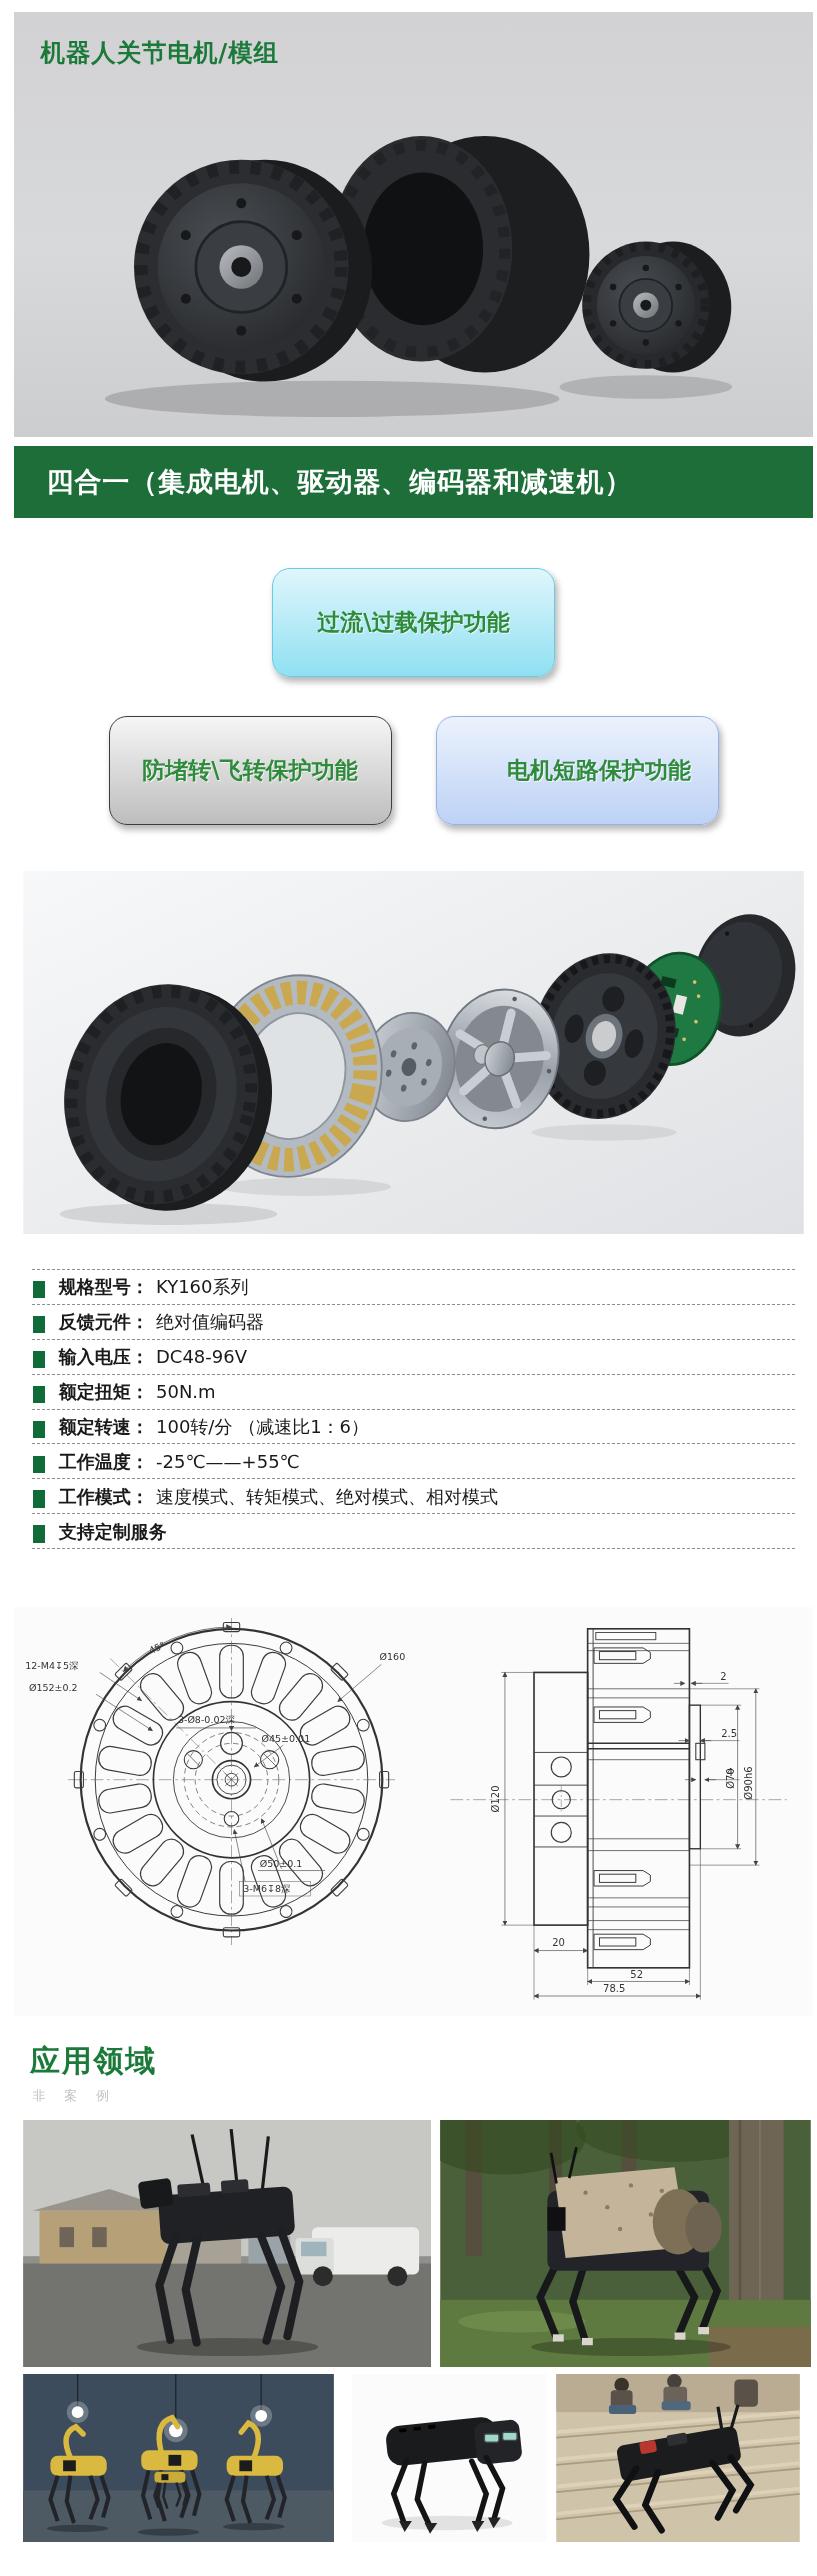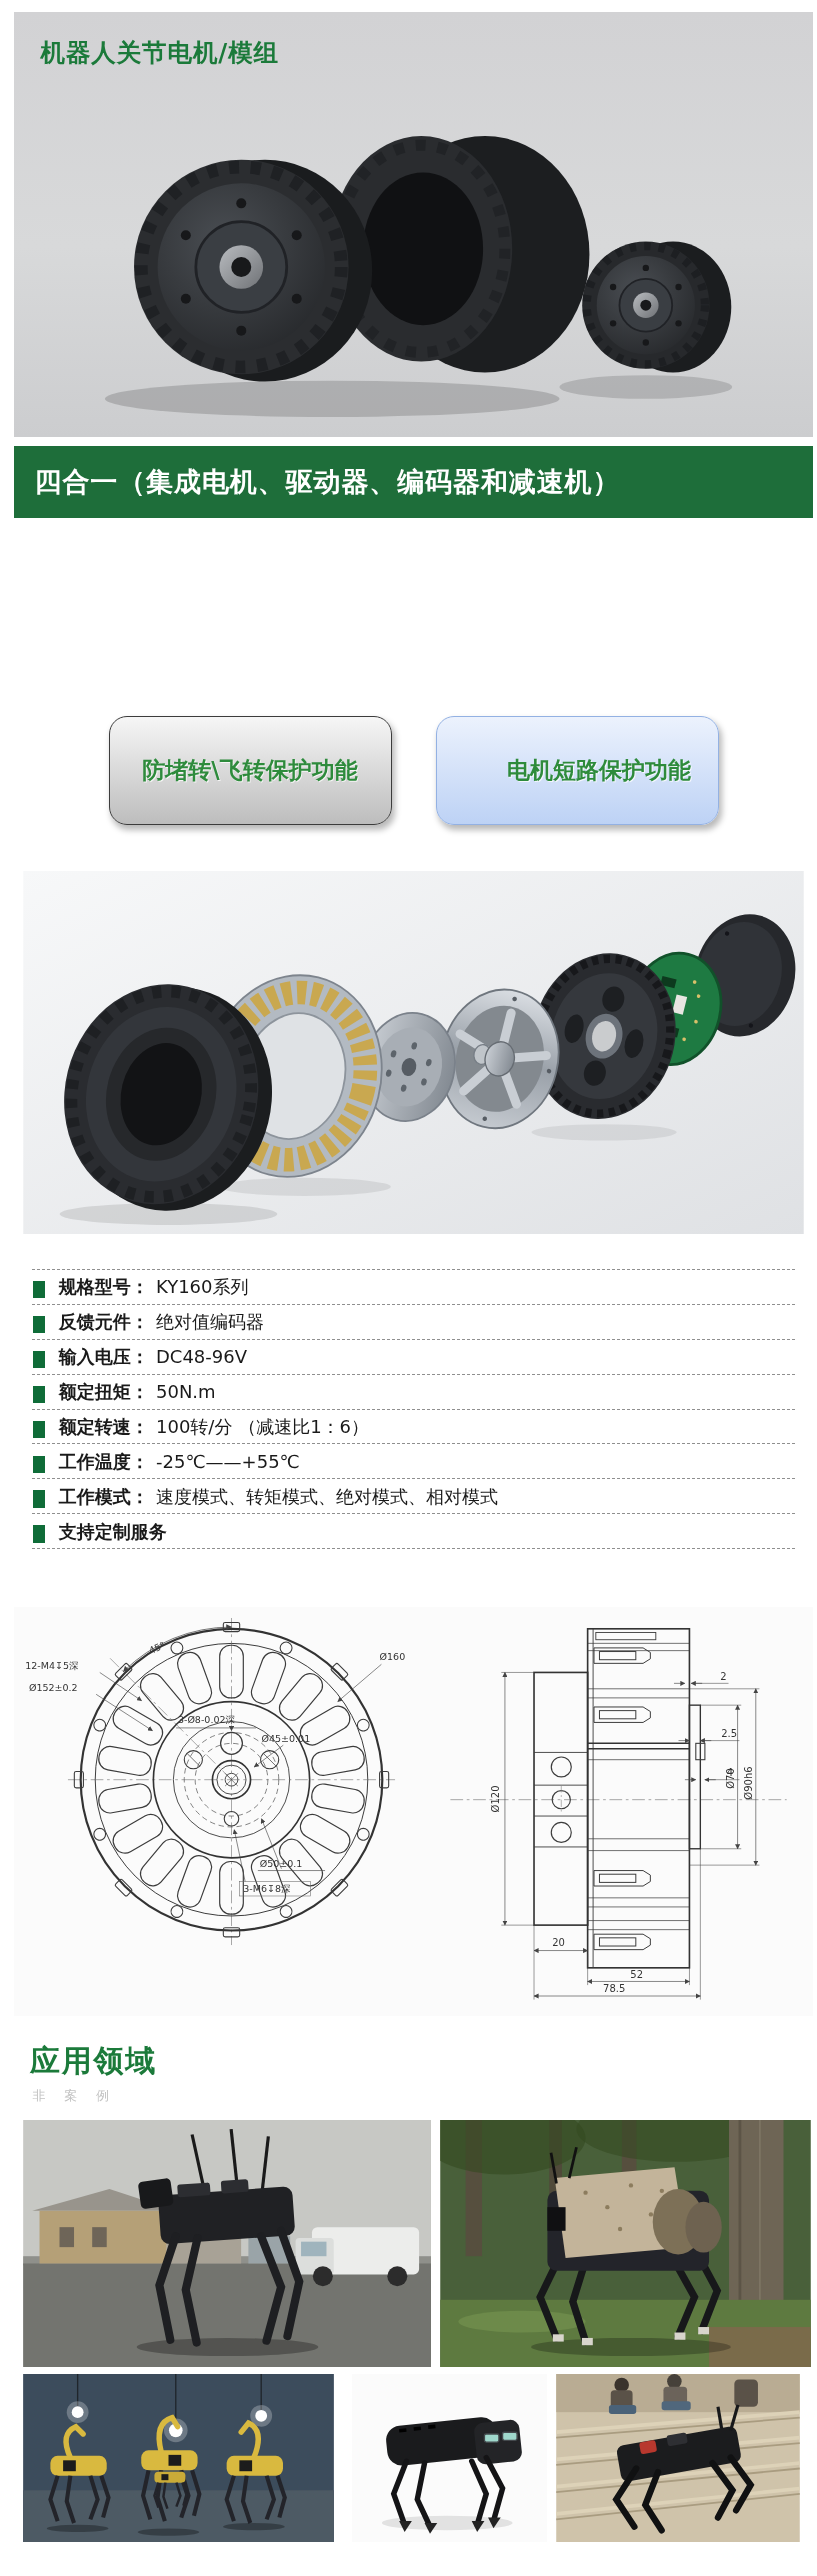--- a/index.html
+++ b/index.html
@@ -7,21 +7,21 @@
   .page{position:relative;width:808px;height:2576px;background:#fff;overflow:hidden;margin:3px auto;}
   .abs{position:absolute;}
 
   
   .hero{left:9px;top:9px;width:800px;height:425px;background:linear-gradient(#d2d2d4 0%,#d8d9da 55%,#cccdcf 100%);}
   .hero-title{position:absolute;left:27px;top:23.6px;font-size:24.5px;font-weight:bold;color:#1b7a3a;letter-spacing:0.9px;}
   .hero-art{position:absolute;left:0;top:64px;display:block;}
 
   
   .banner{left:9px;top:443px;width:800px;height:72px;background:#1e6e3a;color:#ffffff;
-          display:flex;align-items:center;box-sizing:border-box;padding-left:21px;
+          display:flex;align-items:center;box-sizing:border-box;padding-left:33px;
           font-size:27px;font-weight:bold;letter-spacing:0.9px;}
 
   
   .feat-row{left:0;width:818px;display:flex;justify-content:center;gap:44px;}
   .feat-row.r1{top:565px;}
   .feat-row.r2{top:713px;}
   .feat{width:283px;height:109px;border-radius:18px;display:flex;align-items:center;justify-content:center;
         font-size:23px;font-weight:bold;color:#2e8b3c;text-shadow:0.9px 0.9px 0 rgba(255,255,255,.75);
         box-shadow:2.7px 4.5px 6.4px rgba(0,0,0,.28);box-sizing:border-box;}
   .feat.cyan{background:linear-gradient(#e0f6fc,#8fe0f2);border:1.8px solid #66cbe4;}
@@ -118,20 +118,23 @@
           <circle r="6" fill="#18191b"></circle>
       </g>
     </svg>
   </div>
 
   <div class="abs banner">
     <span>四合一（集成电机、驱动器、编码器和减速机）</span>
   </div>
 
   <div class="abs feat-row r1">
+    <div class="feat cyan">
+      <span>过流\过载保护功能</span>
+    </div>
   </div>
   <div class="abs feat-row r2">
     <div class="feat gray">
       <span>防堵转\飞转保护功能</span>
     </div>
     <div class="feat blue">
       <span>电机短路保护功能</span>
     </div>
   </div>
 

